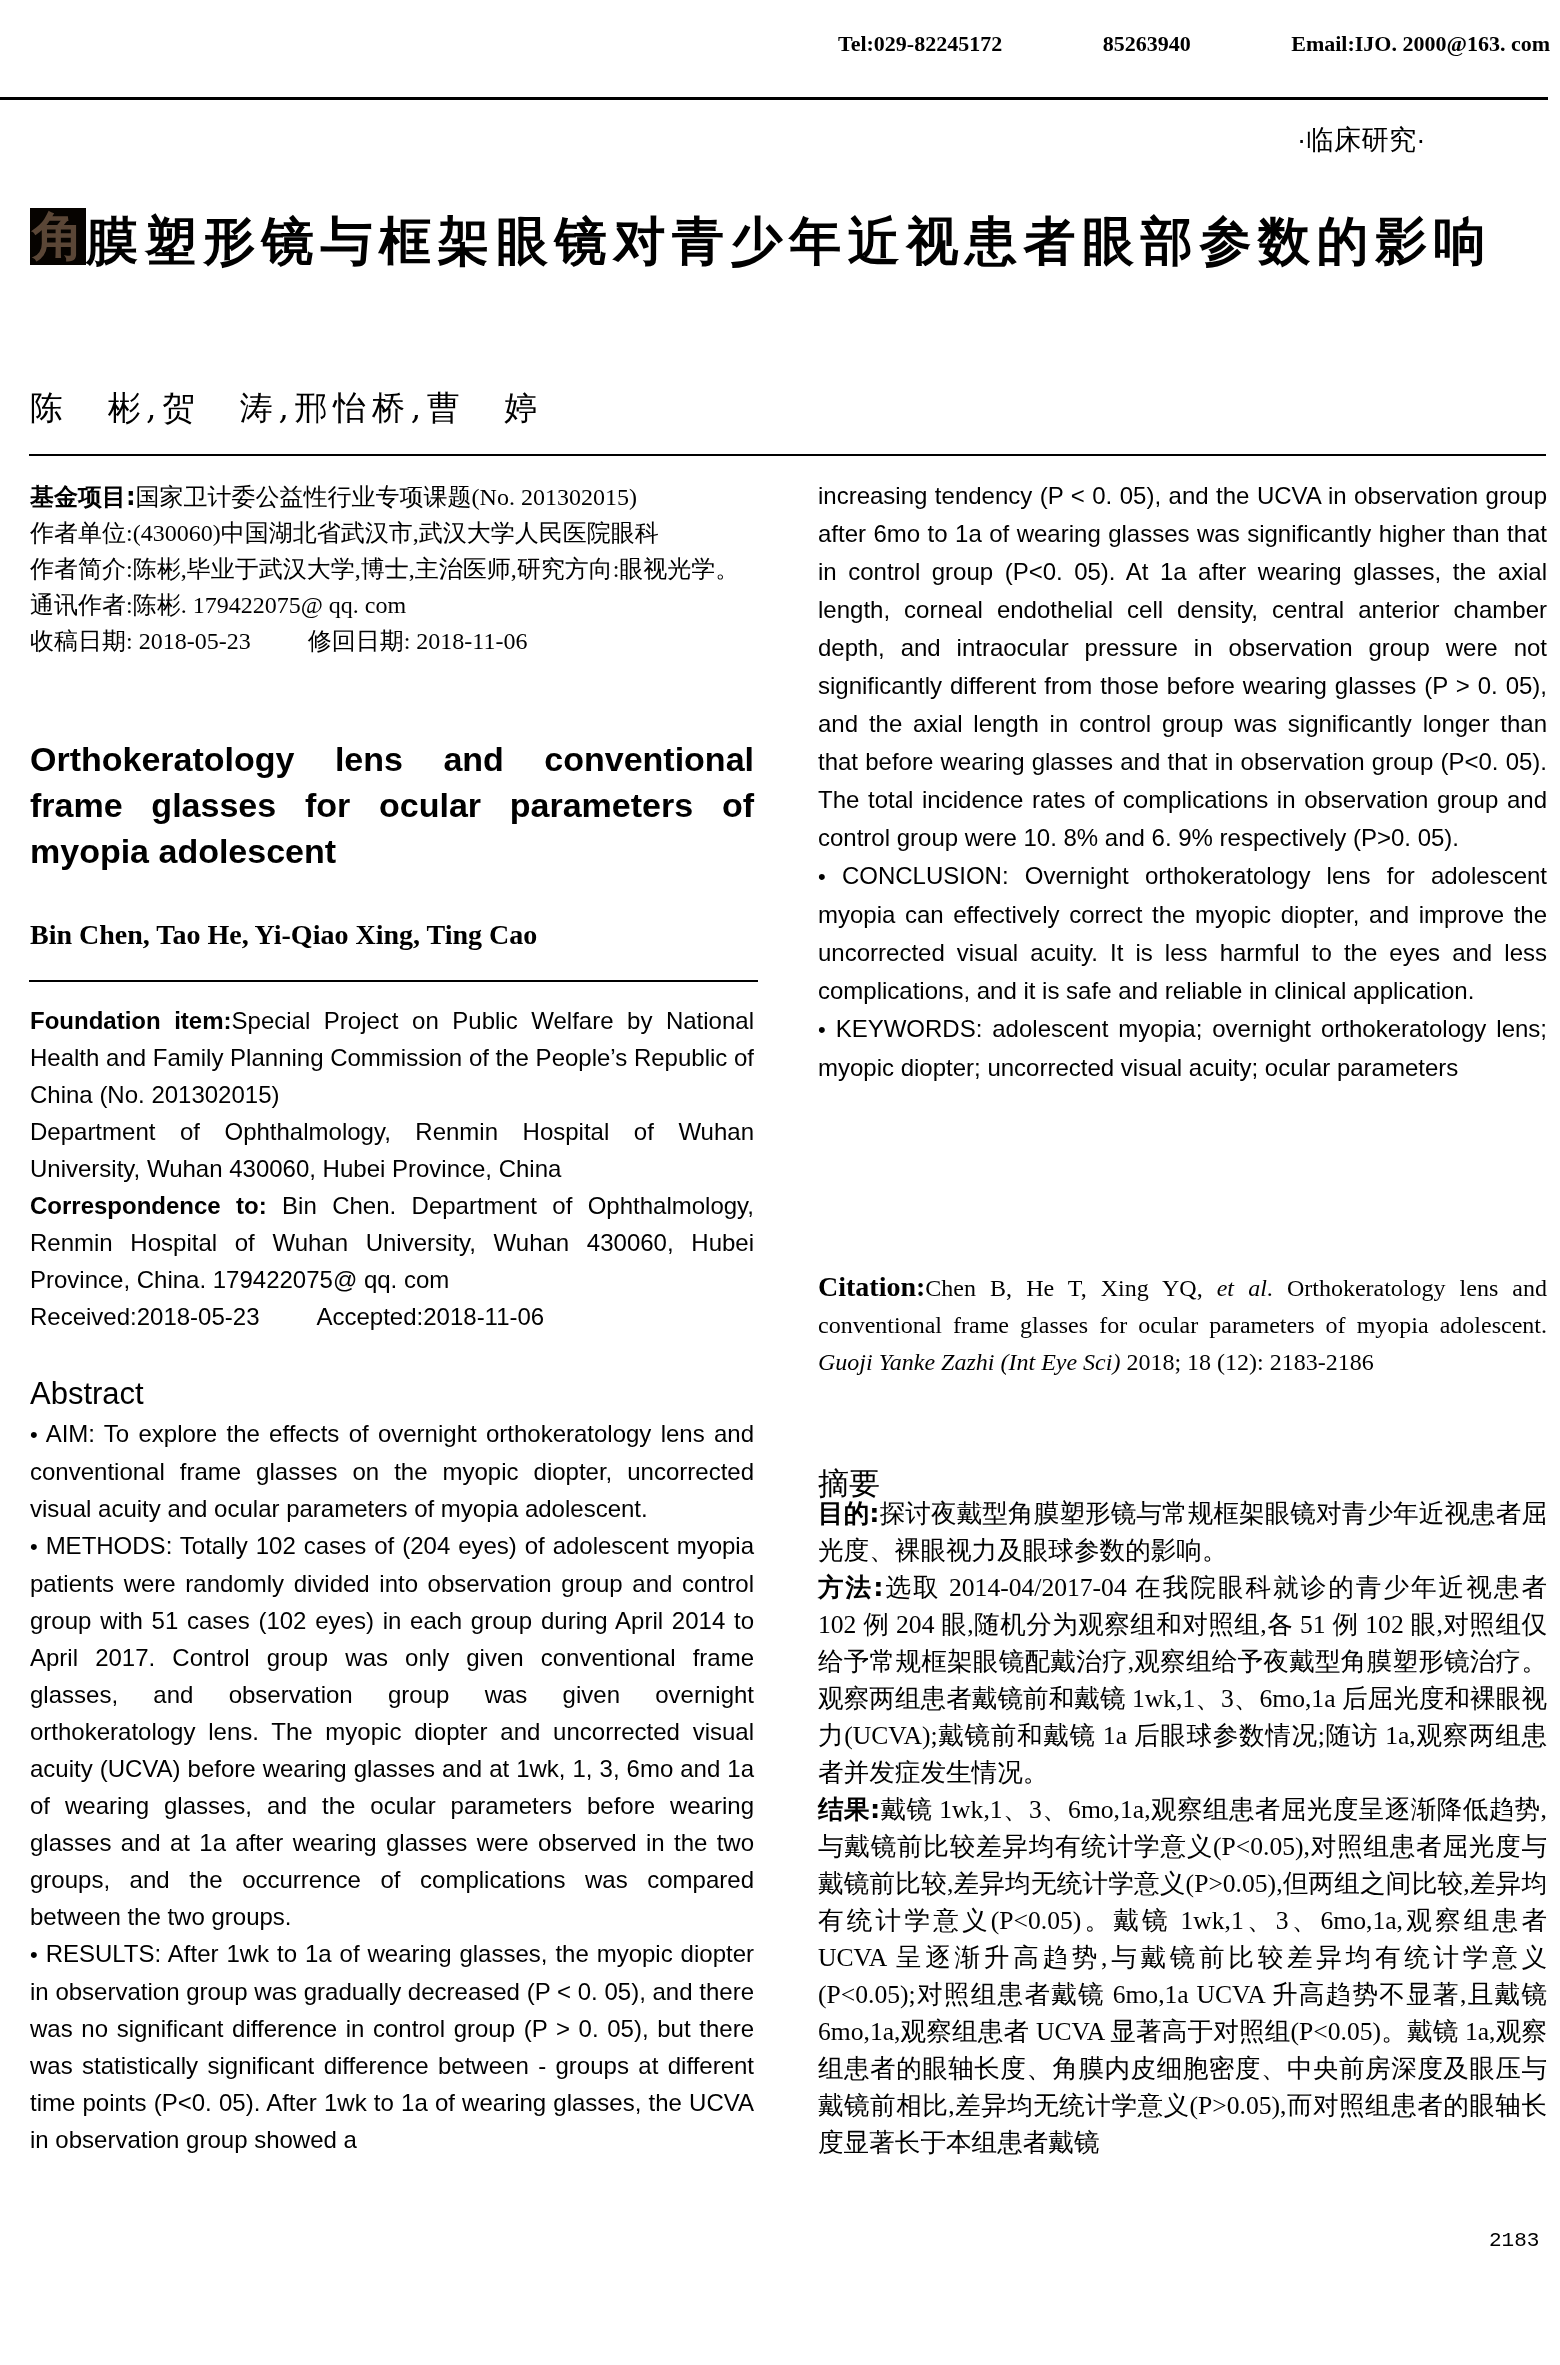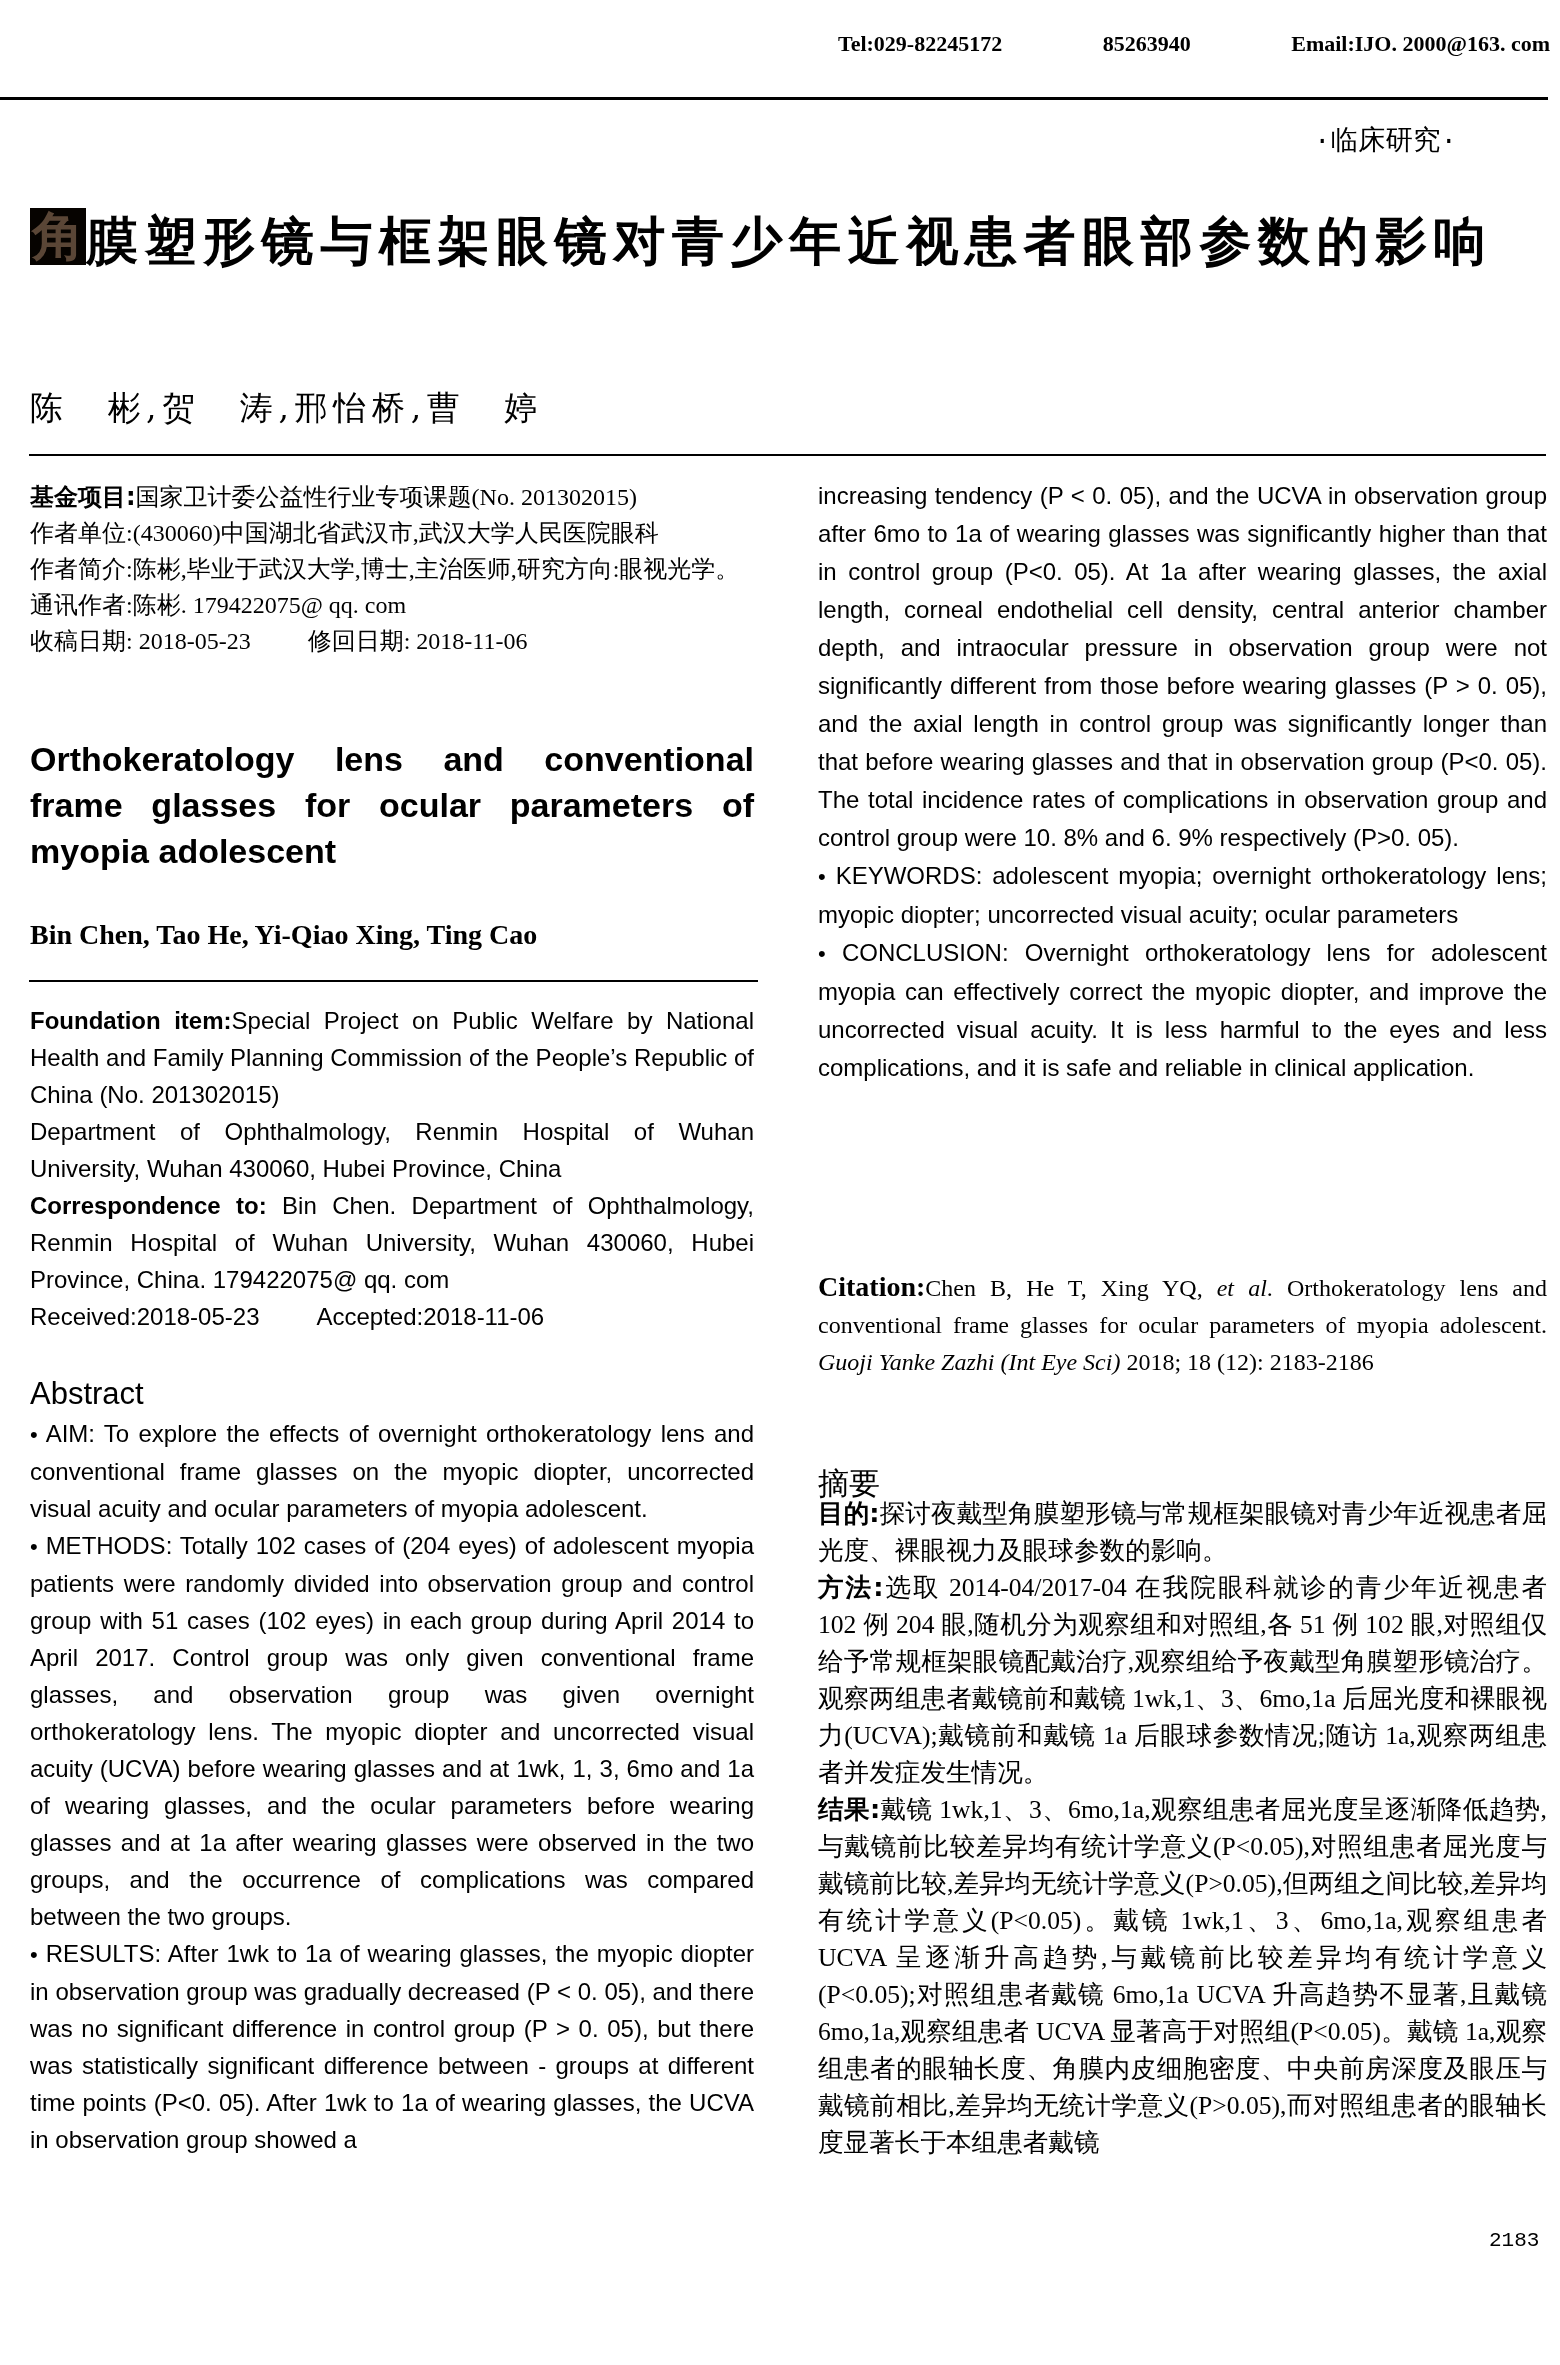--- a/index.html
+++ b/index.html
@@ -2,21 +2,21 @@
 <html style="font-size:7.6px"><head>
 <meta charset="utf-8">
 <style>
   html, body { margin: 0; padding: 0; background: #ffffff; }
   body { width: 1560px; height: 2366px; position: relative; overflow: hidden; color: #000; }
 
   
   .run-head { position: absolute; left: 838px; top: 24.6px; width: 712px; font-family: "Liberation Serif", serif; font-weight: bold; font-size: 22px; line-height: 37px; }
   .run-head .row { display: flex; justify-content: space-between; white-space: nowrap; }
   .head-rule { position: absolute; left: 0; top: 97px; width: 1548px; height: 3.3px; background: #000; }
-  .section-tag { position: absolute; left: 1297px; top: 122px; font-family: Liberation Mono, monospace; font-size: 27.5px; white-space: nowrap; margin-left: 17px; }
+  .section-tag { position: absolute; left: 1297px; top: 122px; font-family: Liberation Sans, sans-serif; font-size: 27.5px; white-space: nowrap; }
 
   
   .cn-title { position: absolute; left: 30px; top: 204px; width: 1515px; font-family: "DejaVu Sans", sans-serif; font-weight: bold; font-size: 52px; line-height: 75px; letter-spacing: 6.6px; }
   .drop-char { display: inline-block; background: #060300; color: #5a4636; width: 56px; height: 57px; line-height: 57px; text-align: center; vertical-align: 4.7px; letter-spacing: 0; }
   .cn-authors { position: absolute; left: 30px; top: 386px; font-family: "DejaVu Serif", serif; font-size: 33px; letter-spacing: 5.7px; white-space: pre; }
   .title-rule { position: absolute; left: 29px; top: 454px; width: 1517px; height: 2.4px; background: #000; }
 
   
   .col-left { position: absolute; left: 30px; width: 724px; }
   .col-right { position: absolute; left: 818px; width: 729px; }
@@ -85,22 +85,22 @@
 
 <div class="col-left abs-head">Abstract</div>
 <div class="col-left abs-body">
   <p><span class="bullet">•</span> <span>AIM:</span> <span>To explore the effects of overnight orthokeratology lens and conventional frame glasses on the myopic diopter, uncorrected visual acuity and ocular parameters of myopia adolescent.</span></p>
   <p><span class="bullet">•</span> <span>METHODS:</span> <span>Totally 102 cases of (204 eyes) of adolescent myopia patients were randomly divided into observation group and control group with 51 cases (102 eyes) in each group during April 2014 to April 2017. Control group was only given conventional frame glasses, and observation group was given overnight orthokeratology lens. The myopic diopter and uncorrected visual acuity (UCVA) before wearing glasses and at 1wk, 1, 3, 6mo and 1a of wearing glasses, and the ocular parameters before wearing glasses and at 1a after wearing glasses were observed in the two groups, and the occurrence of complications was compared between the two groups.</span></p>
   <p><span class="bullet">•</span> <span>RESULTS:</span> <span>After 1wk to 1a of wearing glasses, the myopic diopter in observation group was gradually decreased (P &lt; 0. 05), and there was no significant difference in control group (P &gt; 0. 05), but there was statistically significant difference between - groups at different time points (P&lt;0. 05). After 1wk to 1a of wearing glasses, the UCVA in observation group showed a</span></p>
 </div>
 
 <div class="col-right abs-right">
   <p>increasing tendency (P &lt; 0. 05), and the UCVA in observation group after 6mo to 1a of wearing glasses was significantly higher than that in control group (P&lt;0. 05). At 1a after wearing glasses, the axial length, corneal endothelial cell density, central anterior chamber depth, and intraocular pressure in observation group were not significantly different from those before wearing glasses (P &gt; 0. 05), and the axial length in control group was significantly longer than that before wearing glasses and that in observation group (P&lt;0. 05). The total incidence rates of complications in observation group and control group were 10. 8% and 6. 9% respectively (P&gt;0. 05).</p>
+  <p><span class="bullet">•</span> <span>CONCLUSION:</span> <span>Overnight orthokeratology lens for adolescent myopia can effectively correct the myopic diopter, and improve the uncorrected visual acuity. It is less harmful to the eyes and less complications, and it is safe and reliable in clinical application.</span></p>
   <p><span class="bullet">•</span> <span>KEYWORDS:</span> <span>adolescent myopia; overnight orthokeratology lens; myopic diopter; uncorrected visual acuity; ocular parameters</span></p>
-  <p><span class="bullet">•</span> <span>CONCLUSION:</span> <span>Overnight orthokeratology lens for adolescent myopia can effectively correct the myopic diopter, and improve the uncorrected visual acuity. It is less harmful to the eyes and less complications, and it is safe and reliable in clinical application.</span></p>
 </div>
 
 <div class="col-right citation"><b>Citation:</b><span>Chen B, He T, Xing YQ, </span><i>et al</i><span>. Orthokeratology lens and conventional frame glasses for ocular parameters of myopia adolescent. </span><i>Guoji Yanke Zazhi (Int Eye Sci)</i><span> 2018; 18 (12): 2183-2186</span></div>
 
 <div class="col-right cn-abs-head">摘要</div>
 <div class="col-right cn-abs">
   <p><b>目的:</b><span>探讨夜戴型角膜塑形镜与常规框架眼镜对青少年近视患者屈光度、裸眼视力及眼球参数的影响。</span></p>
   <p><b>方法:</b><span>选取 2014-04/2017-04 在我院眼科就诊的青少年近视患者 102 例 204 眼,随机分为观察组和对照组,各 51 例 102 眼,对照组仅给予常规框架眼镜配戴治疗,观察组给予夜戴型角膜塑形镜治疗。观察两组患者戴镜前和戴镜 1wk,1、3、6mo,1a 后屈光度和裸眼视力(UCVA);戴镜前和戴镜 1a 后眼球参数情况;随访 1a,观察两组患者并发症发生情况。</span></p>
   <p><b>结果:</b><span>戴镜 1wk,1、3、6mo,1a,观察组患者屈光度呈逐渐降低趋势,与戴镜前比较差异均有统计学意义(P&lt;0.05),对照组患者屈光度与戴镜前比较,差异均无统计学意义(P&gt;0.05),但两组之间比较,差异均有统计学意义(P&lt;0.05)。戴镜 1wk,1、3、6mo,1a,观察组患者 UCVA 呈逐渐升高趋势,与戴镜前比较差异均有统计学意义(P&lt;0.05);对照组患者戴镜 6mo,1a UCVA 升高趋势不显著,且戴镜 6mo,1a,观察组患者 UCVA 显著高于对照组(P&lt;0.05)。戴镜 1a,观察组患者的眼轴长度、角膜内皮细胞密度、中央前房深度及眼压与戴镜前相比,差异均无统计学意义(P&gt;0.05),而对照组患者的眼轴长度显著长于本组患者戴镜</span></p>
 </div>

